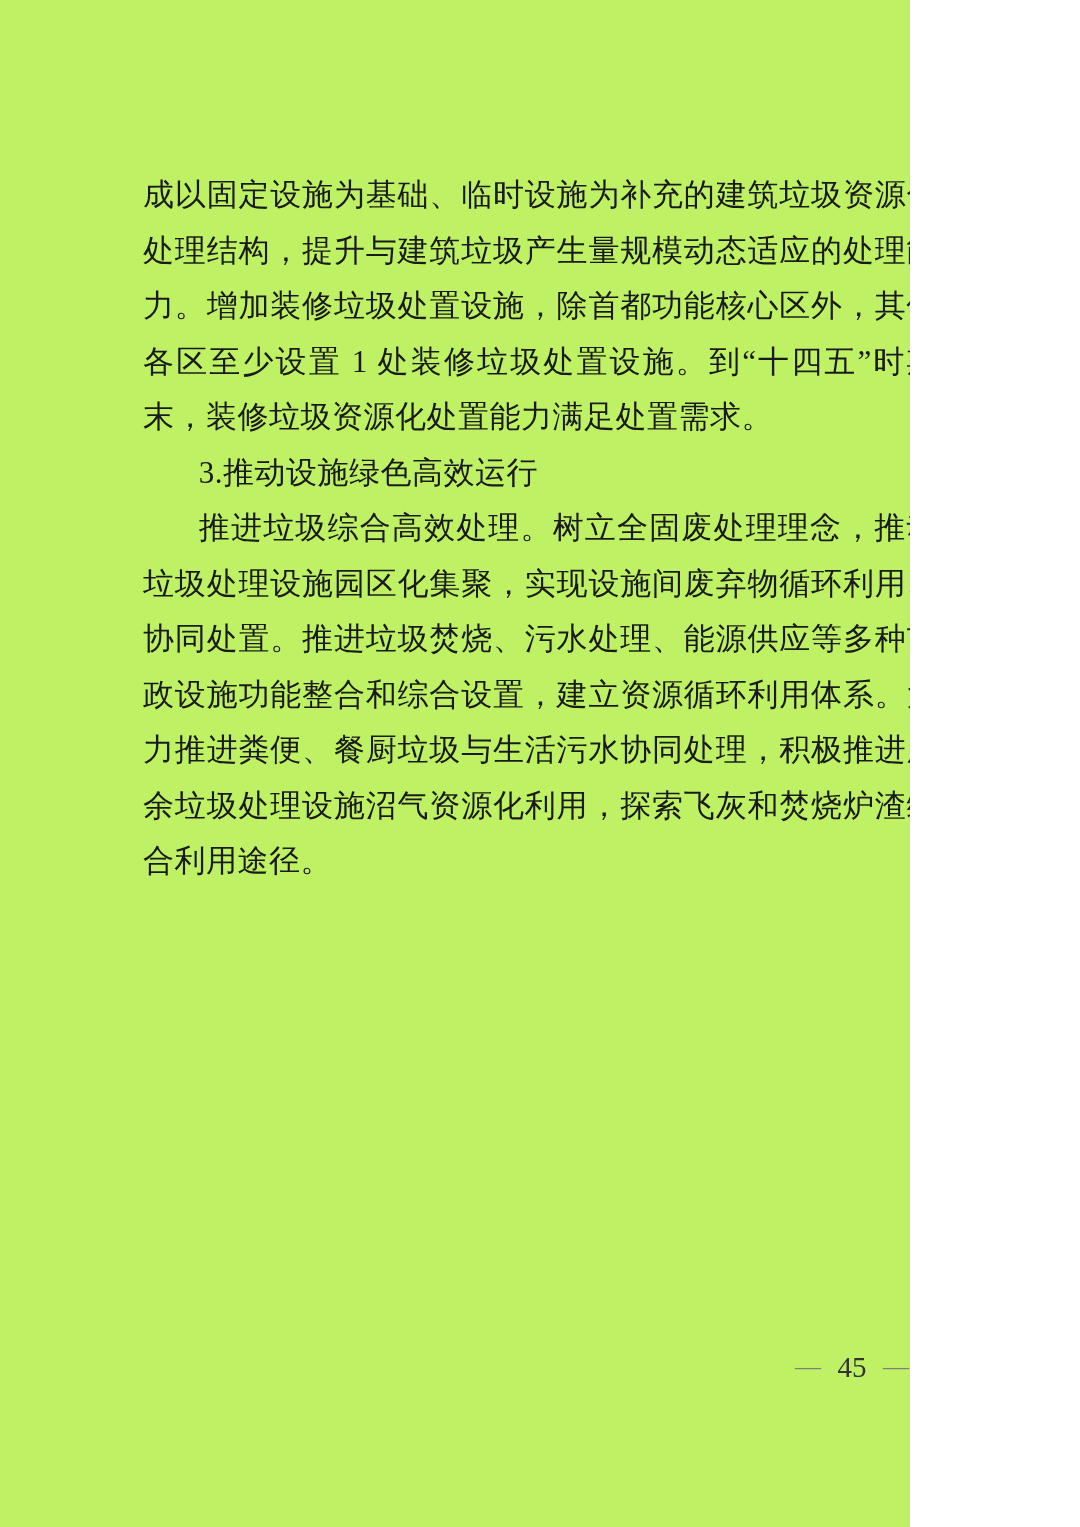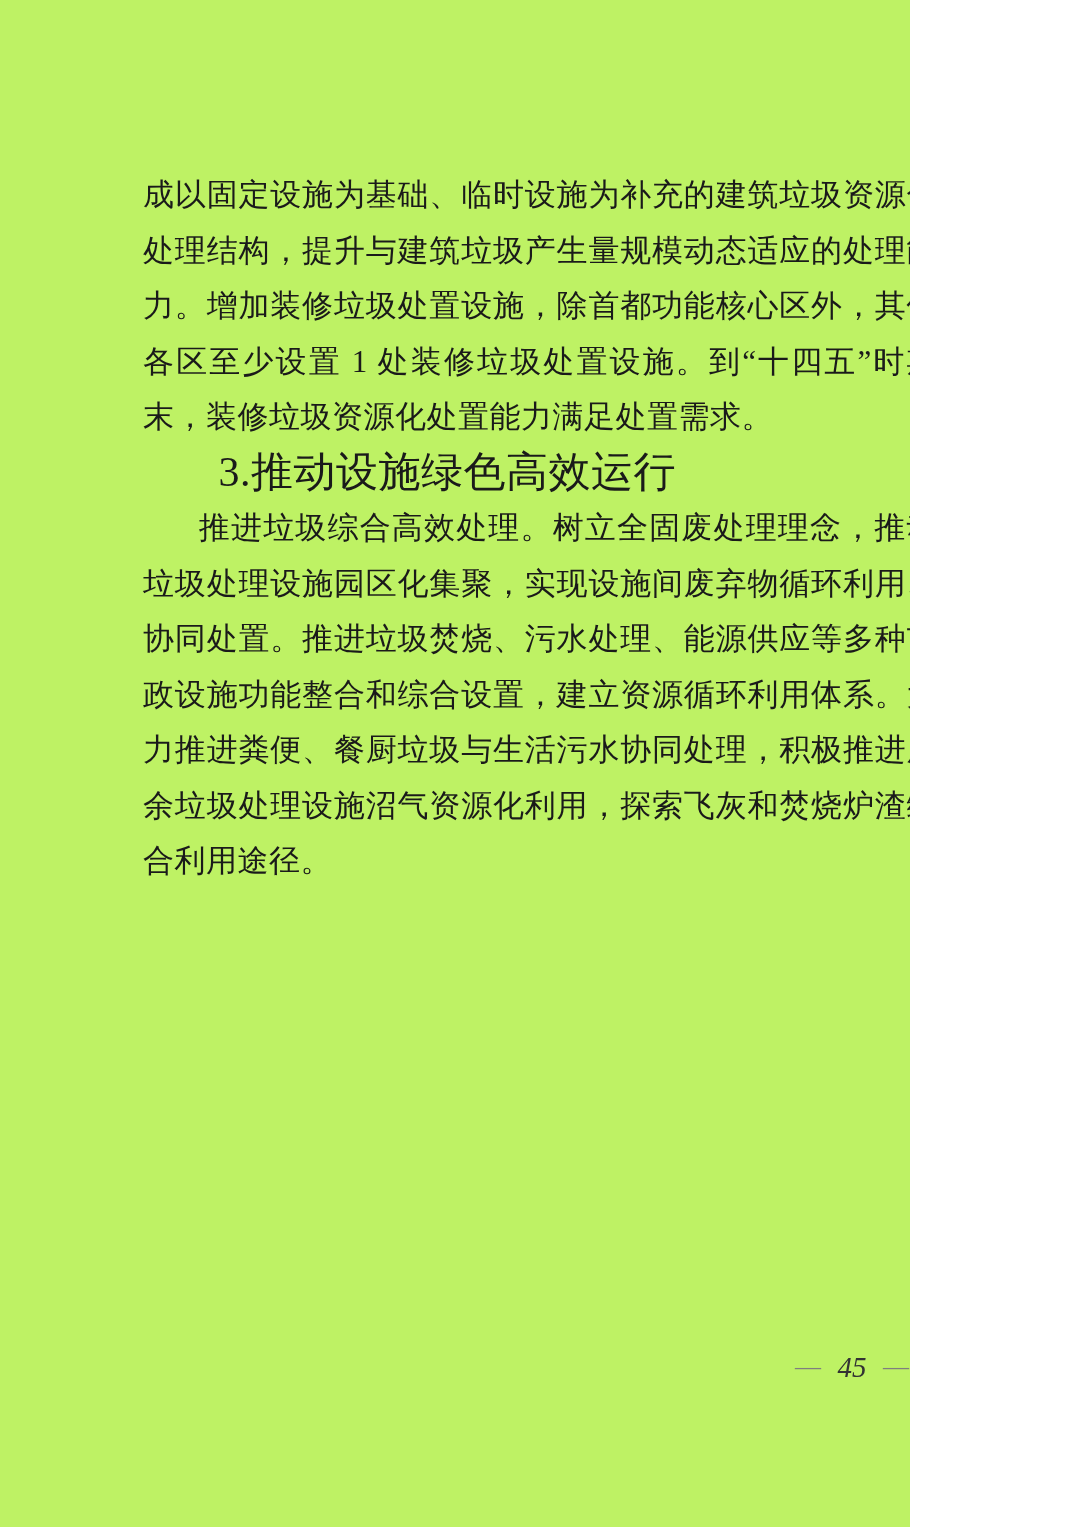--- a/index.html
+++ b/index.html
@@ -29,21 +29,21 @@
     text-align: justify;
     text-justify: inter-ideograph;
     letter-spacing: 0.5px;
     word-break: break-all;
   }
   .para.indent {
     text-indent: 1.8em;
   }
   .heading {
     margin: 0;
-    font-size: 42px;
+    font-size: 31px;
     line-height: 55.5px;
     letter-spacing: 0.5px;
     text-indent: 1.8em;
     font-weight: normal;
   }
   .footer {
     position: absolute;
     top: 1350px;
     left: 795px;
     width: 114px;
@@ -52,21 +52,20 @@
     align-items: center;
     font-size: 29px;
     line-height: 34px;
   }
   .footer .dash {
     color: #7f7f7f;
     font-size: 26px;
   }
   .footer .num {
     color: #333333;
-    font-style: italic;
   }
 </style>
 </head>
 <body>
 
 <div class="page">
   <div class="content">
     <p class="para">成以固定设施为基础、临时设施为补充的建筑垃圾资源化处理结构，提升与建筑垃圾产生量规模动态适应的处理能力。增加装修垃圾处置设施，除首都功能核心区外，其他各区至少设置 1 处装修垃圾处置设施。到“十四五”时期末，装修垃圾资源化处置能力满足处置需求。</p>
     <p class="heading">3.推动设施绿色高效运行</p>
     <p class="para indent">推进垃圾综合高效处理。树立全固废处理理念，推动垃圾处理设施园区化集聚，实现设施间废弃物循环利用、协同处置。推进垃圾焚烧、污水处理、能源供应等多种市政设施功能整合和综合设置，建立资源循环利用体系。大力推进粪便、餐厨垃圾与生活污水协同处理，积极推进厨余垃圾处理设施沼气资源化利用，探索飞灰和焚烧炉渣综合利用途径。</p>

